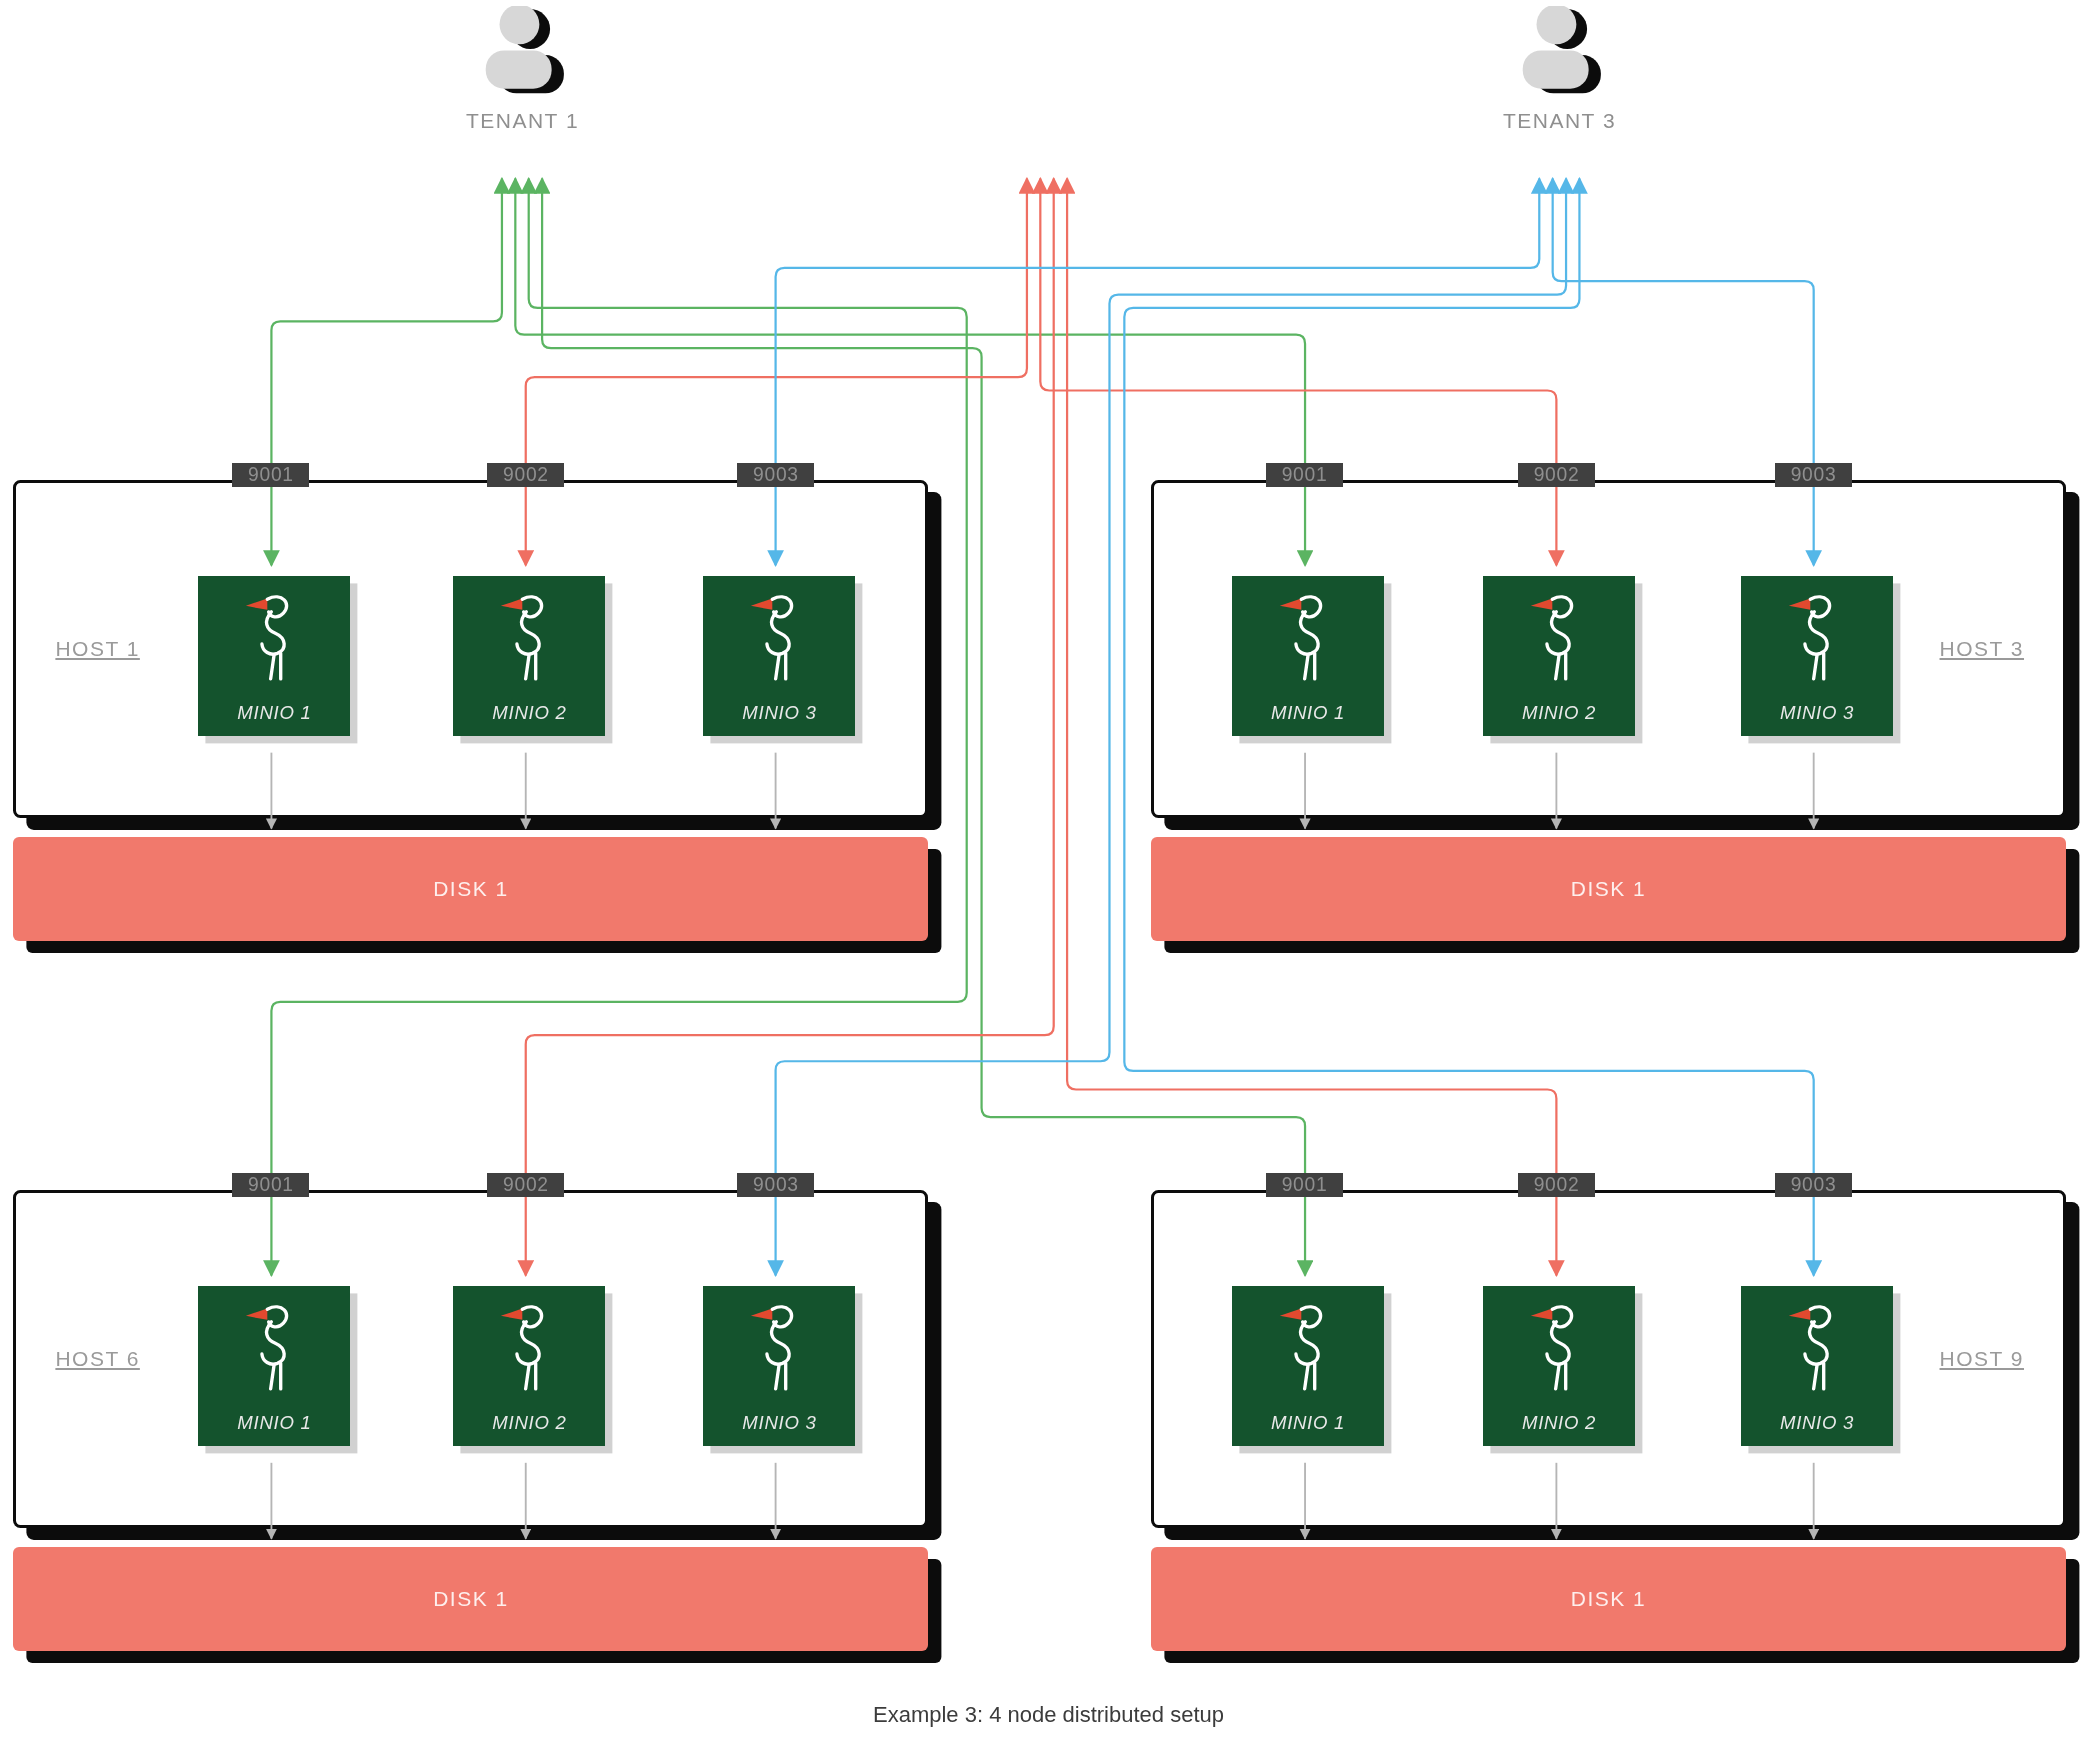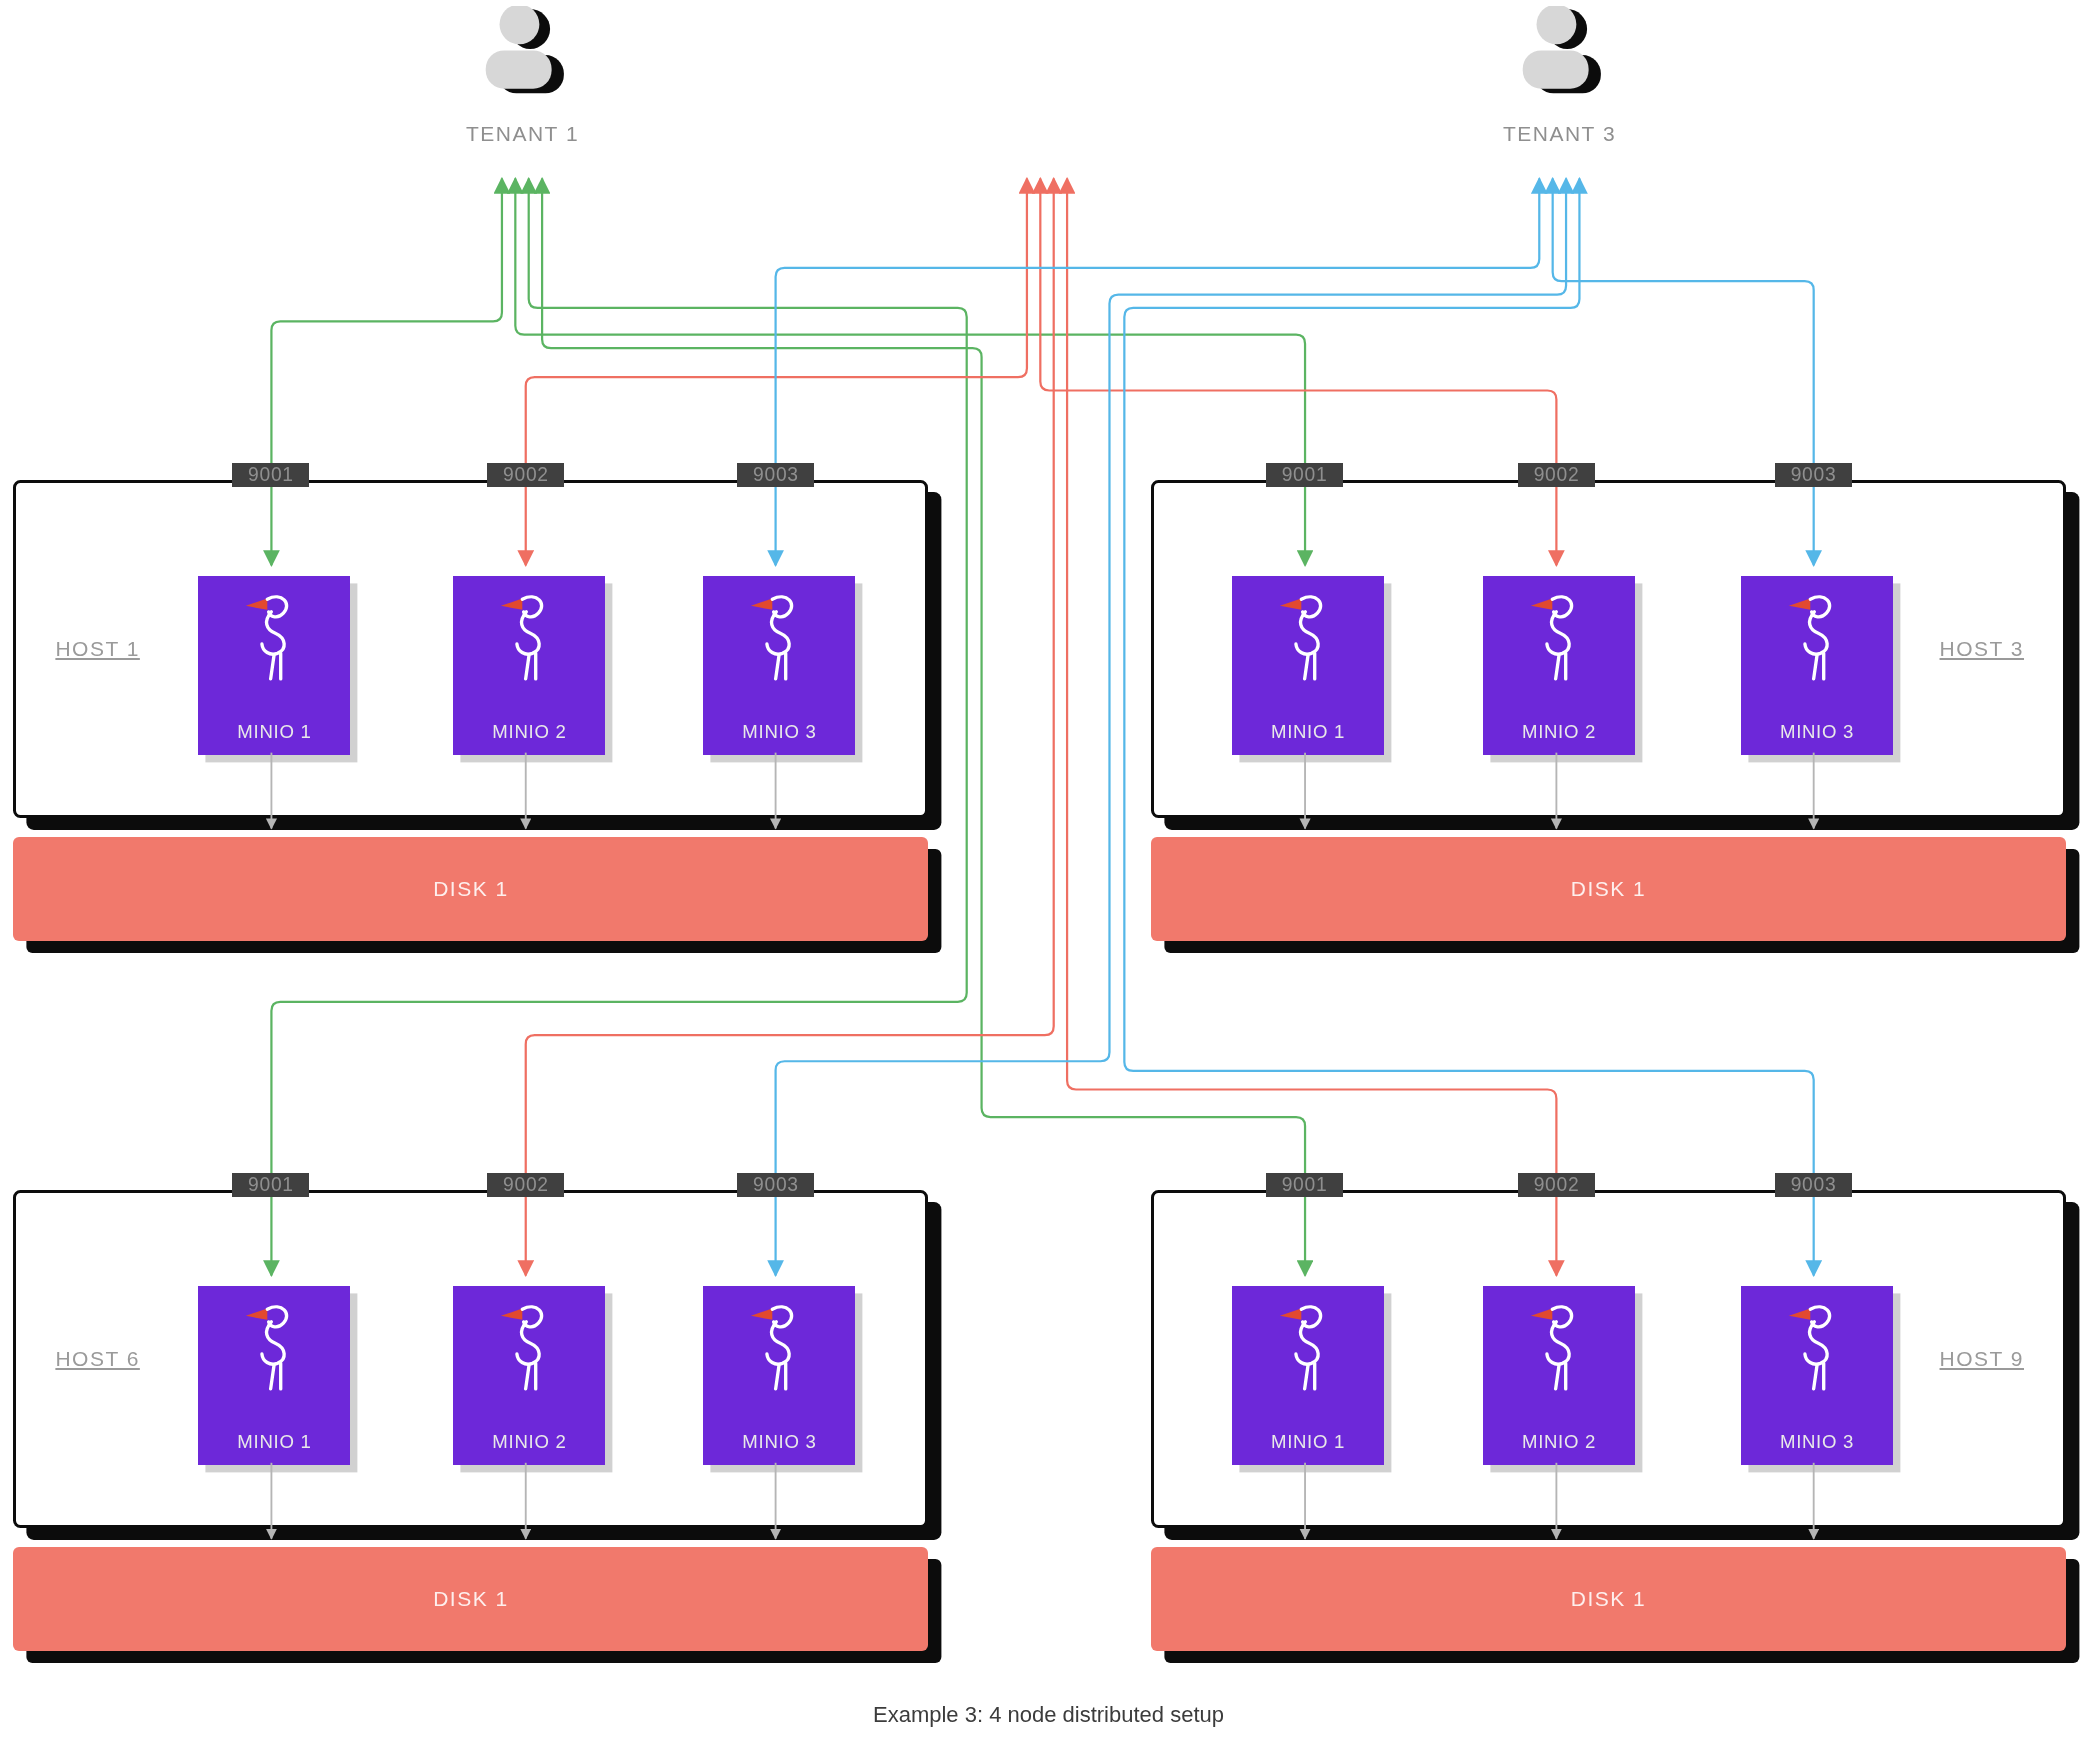--- a/index.html
+++ b/index.html
@@ -7,42 +7,43 @@
     position:relative;
     width:2097px;height:1744px;
     background:#ffffff;
     font-family:"Liberation Sans",sans-serif;
     overflow:hidden;
   }
   
   .tenant{position:absolute;width:223px;text-align:center;}
   .tenant .person-svg{display:block;margin:0 auto;}
   .tenant-label{
-    display:block;margin-top:20px;
+    display:block;margin-top:7px;
     font-size:21px;color:#8f8f8f;letter-spacing:1.5px;
   }
   
   .host{position:absolute;width:915px;height:338px;}
   .host-box{
     position:absolute;left:0;top:0;right:0;bottom:0;
     background:#ffffff;
     border:3.7px solid #0c0c0c;
     border-radius:7.4px;
     box-shadow:13.4px 12px 0 #0c0c0c;
   }
   .host-label{
     position:absolute;top:50%;transform:translateY(-50%);
     font-size:21px;color:#9a9a9a;letter-spacing:1.5px;text-decoration:underline;
   }
   .host-label.left{left:39px;}
   .host-label.right{right:39px;}
   .minio{
-    position:absolute;width:152px;height:179px;top:93px;
-    background:#6d28d9;
+    position:absolute;width:152px;height:160px;top:93px;
+    background:#14532d;
     box-shadow:7.4px 7.4px 0 rgba(0,0,0,0.18);
+    font-style:italic;
   }
   .minio .bird{position:absolute;top:13.4px;left:50%;transform:translateX(-50%);}
   .minio-label{
     position:absolute;bottom:12px;width:100%;text-align:center;
     font-size:18.6px;color:#e9e9e9;letter-spacing:0.7px;
   }
   .port{
     position:absolute;top:-17px;width:77px;height:24px;
     background:#404040;color:#8f8f8f;
     font-size:19.3px;letter-spacing:0.7px;

